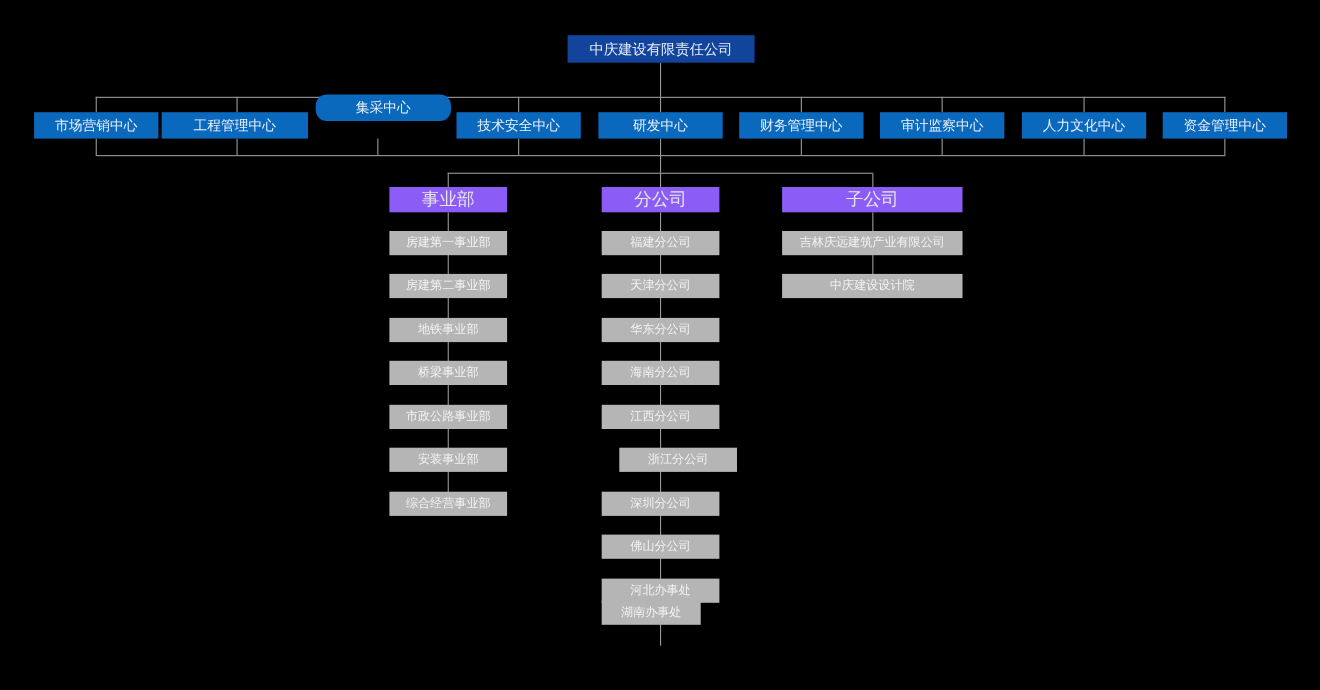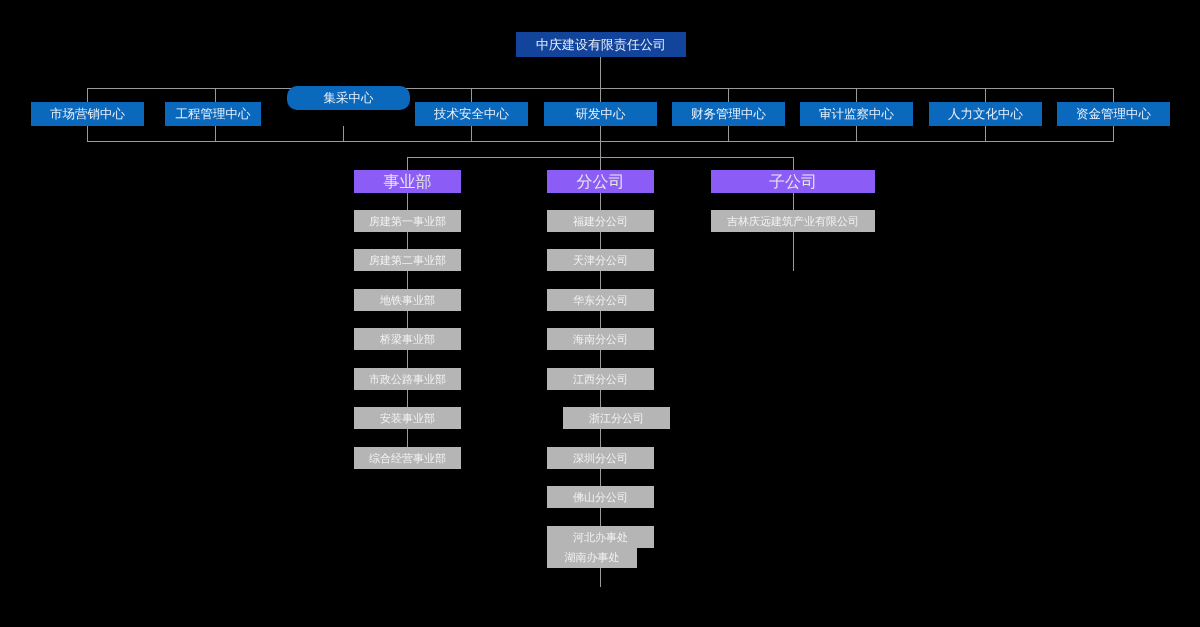--- a/index.html
+++ b/index.html
@@ -89,21 +89,21 @@
   <div class="line v" style="left:471px; top:88px; height:14px;"></div>
   <div class="line v" style="left:600px; top:88px; height:14px;"></div>
   <div class="line v" style="left:728px; top:88px; height:14px;"></div>
   <div class="line v" style="left:856px; top:88px; height:14px;"></div>
   <div class="line v" style="left:985px; top:88px; height:14px;"></div>
   <div class="line v" style="left:1113px; top:88px; height:14px;"></div>
 
   <div class="node center" style="left:31px; top:102px; width:113px;">
     <span>市场营销中心</span>
   </div>
-  <div class="node center" style="left:165px; top:102px; width:96px;">
+  <div class="node center" style="left:147px; top:102px; width:133px;">
     <span>工程管理中心</span>
   </div>
   <div class="node center" style="left:287px; top:86px; width:123px;border-radius:10px;">
     <span>集采中心</span>
   </div>
   <div class="node center" style="left:415px; top:102px; width:113px;">
     <span>技术安全中心</span>
   </div>
   <div class="node center" style="left:544px; top:102px; width:113px;">
     <span>研发中心</span>
@@ -207,14 +207,17 @@
 
   <div class="node group" style="left:711px; top:170px; width:164px;">
     <span>子公司</span>
   </div>
 
   <div class="line v" style="left:793px; top:193px; height:78px;"></div>
 
   <div class="node item" style="left:711px; top:210px; width:164px;">
     <span>吉林庆远建筑产业有限公司</span>
   </div>
+  <div class="node item" style="left:711px; top:249px; width:164px;">
+    <span>中庆建设设计院</span>
+  </div>
 
 </div>
 
 </body></html>

